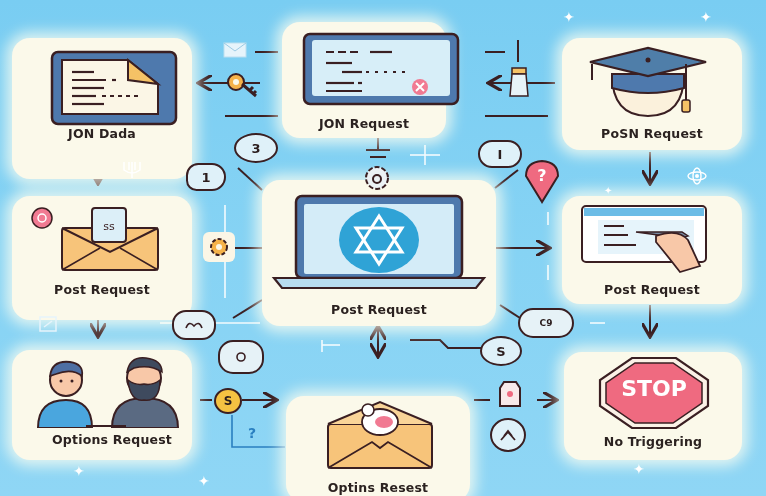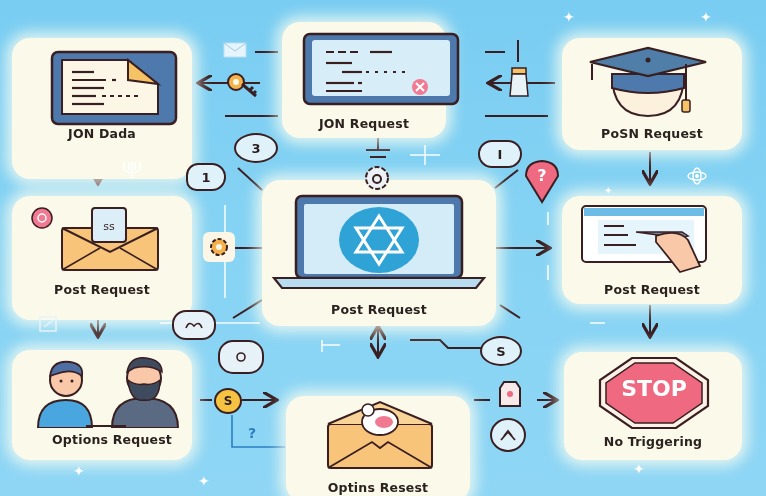--- a/index.html
+++ b/index.html
@@ -293,20 +293,23 @@
   <div class="badge" style="left:172px;top:310px;width:44px;height:30px;border:2.5px solid #3a1f22;border-radius:14px;background:#e6f2f7;">
     <svg width="22" height="14" viewBox="0 0 22 14">
         <path d="M3 10 Q6 2 11 8 Q16 2 19 10" fill="none" stroke="#3a1f22" stroke-width="1.6"></path>
       </svg>
   </div>
   <div class="badge" style="left:218px;top:340px;width:46px;height:34px;border:2.5px solid #3a1f22;border-radius:15px;background:#e6f2f7;">
     <svg width="16" height="16" viewBox="0 0 16 16">
         <circle cx="8" cy="8" r="4" fill="none" stroke="#3a1f22" stroke-width="1.6"></circle>
       </svg>
   </div>
+  <div class="badge" style="left:518px;top:308px;width:56px;height:30px;border:2.5px solid #3a1f22;border-radius:16px;background:#e6f2f7;font-size:9px;">
+    <span>C9</span>
+  </div>
   <div class="badge" style="left:480px;top:336px;width:42px;height:30px;border:2.5px solid #3a1f22;border-radius:50%;background:#dff1f9;">
     <span>S</span>
   </div>
   <div class="badge" style="left:214px;top:388px;width:28px;height:26px;border:2px solid #3a1f22;border-radius:50%;background:#f5c242;">
     <span style="font-size:12px;">S</span>
   </div>
   <div class="badge" style="left:244px;top:424px;width:16px;height:18px;color:#2a7fc0;font-size:14px;">
     <span>?</span>
   </div>
   <div class="badge" style="left:494px;top:378px;width:32px;height:32px;">

